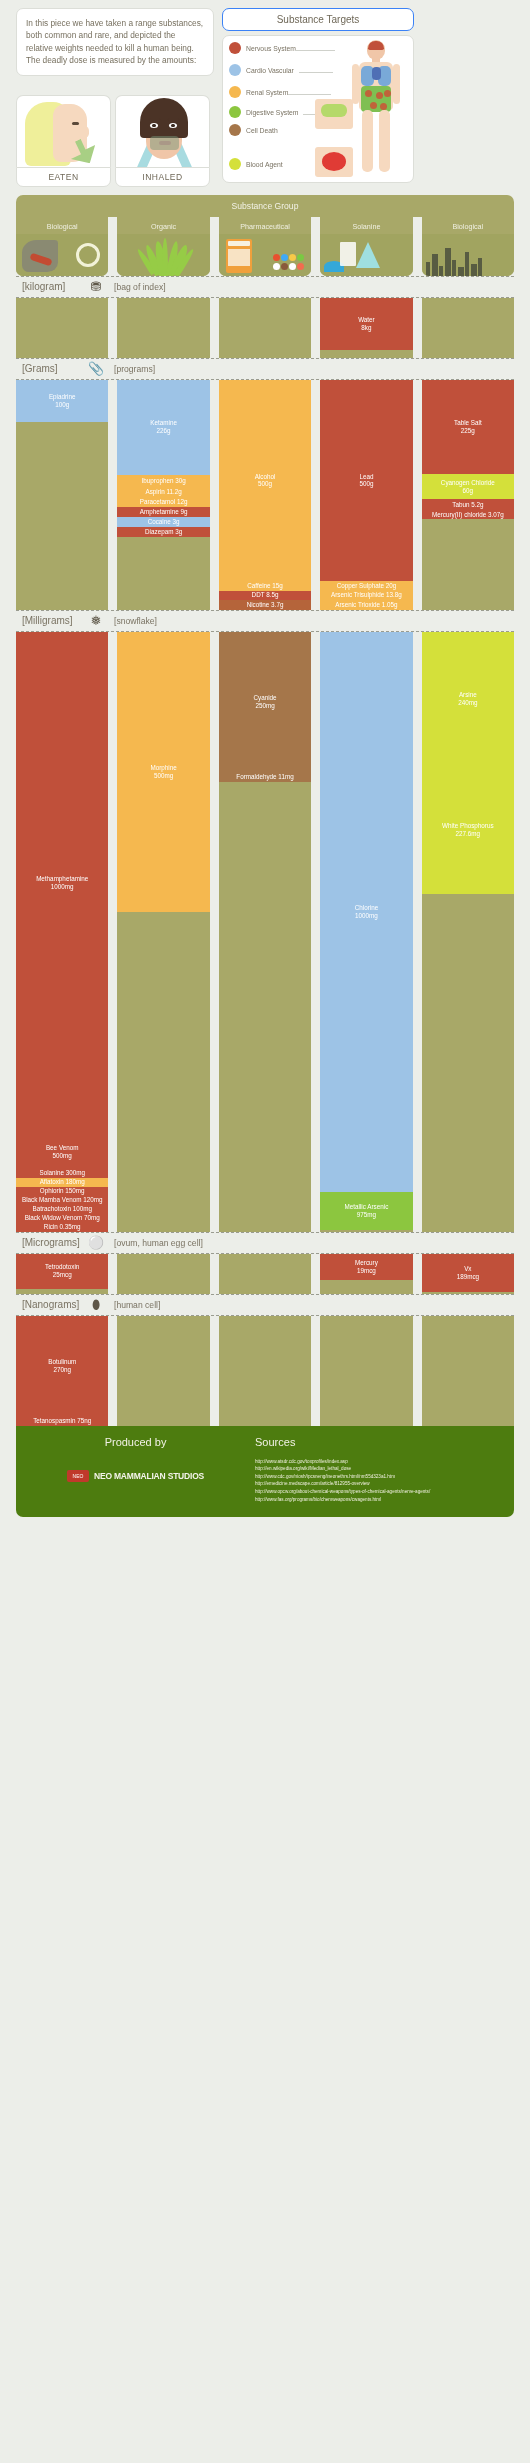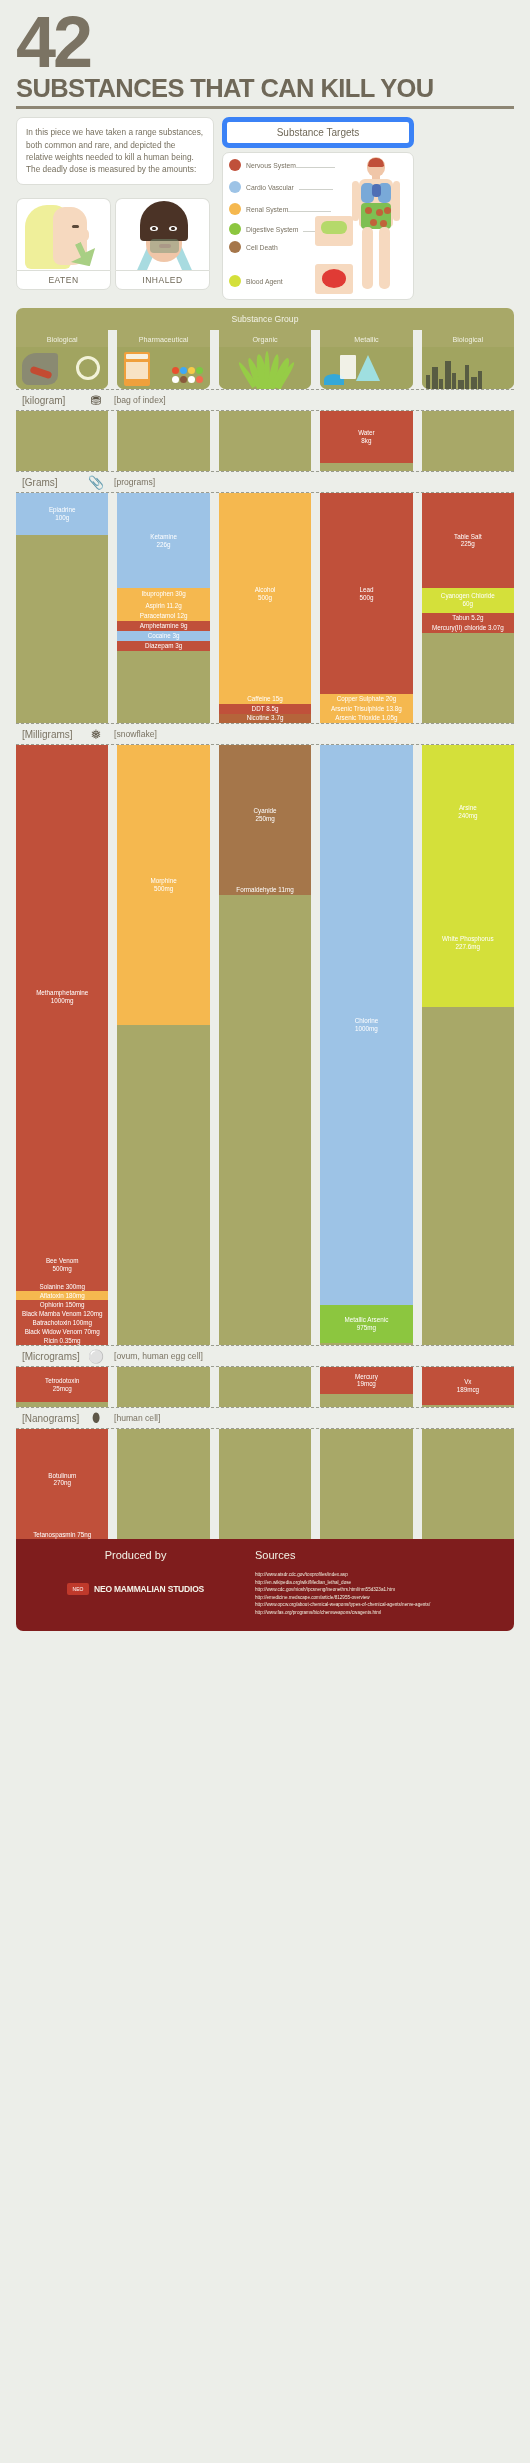--- a/index.html
+++ b/index.html
@@ -25,21 +25,21 @@
   .rule { height: 3px; background: #8d8674; margin-top: 3px; }
 
   
   .top-row { display: flex; gap: 8px; padding: 8px 16px 0 16px; align-items: flex-start; }
   .intro-col { width: 198px; }
   .targets-col { width: 192px; }
   .card {
     background: #fff; border: 1px solid #dcded8; border-radius: 7px;
   }
   .intro-text { padding: 8px 9px; font-size: 8.3px; line-height: 1.5; color: #77705f; }
-  .route-row { display: flex; gap: 4px; margin-top: 13px; }
+  .route-row { display: flex; gap: 4px; margin-top: 19px; }
   .route { width: 95px; }
   .route-img {
     height: 72px; border: 1px solid #dcded8; border-radius: 7px 7px 0 0;
     background: #fff; position: relative; overflow: hidden;
     border-bottom: none;
   }
   .route-label {
     border: 1px solid #dcded8; border-radius: 0 0 7px 7px; background: #fff;
     text-align: center; font-size: 8.5px; padding: 4px 0; color: #6f6858;
     letter-spacing: 0.5px;
@@ -64,21 +64,21 @@
   .pupil { position:absolute; top:28px; width:3.5px; height:3.5px; background:#3a2a20; border-radius:50%; }
   .pupil.l { left:36px; } .pupil.r { left:55px; }
   .mouth-inh { position:absolute; left:43px; top:45px; width:12px; height:4px; background:#dd9a96; border-radius:3px; }
   .mask { position:absolute; left:34px; top:40px; width:29px; height:14px; background:rgba(120,150,120,0.5); border-radius:4px; }
   .strap { position:absolute; top:48px; width:9px; height:26px; background:#a8dbe0; }
   .strap.l { left:26px; transform: rotate(24deg); }
   .strap.r { left:62px; transform: rotate(-24deg); }
 
   
   .targets-title {
-    border:5px solid #3b82f6; border-radius:7px; background:#fff; text-align:center;
+    border:1px solid #3b82f6; border-radius:7px; background:#fff; text-align:center;
     font-size:10px; padding:5px 16px; color:#6f6858;
   }
   .targets-body {
     border:1px solid #dcded8; border-radius:7px; background:#fff; margin-top:4px;
     height:148px; position:relative; overflow:hidden;
   }
   .legend-item { position:absolute; left:6px; display:flex; align-items:center; gap:5px; }
   .dot { width:12px; height:12px; border-radius:50%; flex:none; }
   .legend-label { font-size:6.8px; color:#7a7363; white-space:nowrap; position:relative; }
   .leader { position:absolute; height:1px; background:#cfd1cb; }
@@ -145,41 +145,36 @@
   .barsrow { position:relative; margin:0 16px; display:flex; gap:9px; }
   .barcol { flex:1; position:relative; }
   .bgcol { position:absolute; inset:0; background:#a8a868; }
   .seg { position:relative; color:#fff; font-size:6.3px; text-align:center;
          display:flex; flex-direction:column; justify-content:center; align-items:center;
          line-height:1.25; overflow:hidden; }
   .seg span { display:block; }
   .spacer { background:#a8a868; }
 
   
-  .footer { margin:0 16px; background:#7f1d1d; border-radius:0 0 7px 7px; padding:10px 0 14px; display:flex; }
+  .footer { margin:0 16px; background:#4d7c0f; border-radius:0 0 7px 7px; padding:10px 0 14px; display:flex; }
   .foot-left { width:48%; text-align:center; }
   .foot-right { width:52%; }
   .foot-h { font-size:11px; color:#f2f2e6; margin-bottom:10px; }
   .studio { display:flex; align-items:center; justify-content:center; gap:5px; margin-top:22px; }
   .studio-mark { width:22px; height:12px; background:#c0392b; border-radius:2px; color:#fff; font-size:5px;
      display:flex; align-items:center; justify-content:center; }
   .studio-name { font-size:8.5px; color:#f4f4ea; font-weight:bold; letter-spacing:-0.2px; }
   .src-list { font-size:4.6px; color:#f0f0e0; line-height:1.65; padding-right:6px; }
   .src-list div { white-space:nowrap; }
 </style>
 </head>
 <body>
 
 <div class="page">
 
-  <div class="header">
-    <div class="big-number">42</div>
-    <div class="headline">SUBSTANCES THAT CAN KILL YOU</div>
-    <div class="rule"></div>
-  </div>
 
   <div class="top-row">
     <div class="intro-col">
       <div class="card">
         <div class="intro-text">In this piece we have taken a range substances, both common and rare, and depicted the relative weights needed to kill a human being.
 The deadly dose is measured by the amounts:</div>
       </div>
       <div class="route-row">
         <div class="route">
           <div class="route-img">
@@ -285,57 +280,57 @@
             <div class="col-title">Biological</div>
             <div class="col-icon">
               <div class="ic-snake"></div>
               <div class="ic-snakered"></div>
               <div class="ic-biohaz"></div>
             </div>
           </div>
         </div>
         <div class="col">
           <div class="col-head">
+            <div class="col-title">Organic</div>
+            <div class="col-icon">
+              <div class="ic-grass">
+                <div class="blade" style="left:4px;width:6px;height:29px;transform:rotate(-33deg);"></div>
+                <div class="blade" style="left:10.5px;width:8px;height:32px;transform:rotate(-22deg);"></div>
+                <div class="blade" style="left:17px;width:10px;height:35px;transform:rotate(-11deg);"></div>
+                <div class="blade" style="left:23.5px;width:6px;height:38px;transform:rotate(0deg);"></div>
+                <div class="blade" style="left:30px;width:8px;height:35px;transform:rotate(11deg);"></div>
+                <div class="blade" style="left:36.5px;width:10px;height:32px;transform:rotate(22deg);"></div>
+                <div class="blade" style="left:43px;width:6px;height:29px;transform:rotate(33deg);"></div>
+              </div>
+            </div>
+          </div>
+        </div>
+        <div class="col">
+          <div class="col-head">
             <div class="col-title">Pharmaceutical</div>
             <div class="col-icon">
               <div class="ic-jar"></div>
               <div class="ic-jarlid"></div>
               <div class="ic-jarlabel"></div>
               <div class="ic-pills">
                 <div class="pilldot" style="background:#e8512f;left:0px;top:6px"></div>
                 <div class="pilldot" style="background:#3fa9f5;left:8px;top:6px"></div>
                 <div class="pilldot" style="background:#f7c948;left:16px;top:6px"></div>
                 <div class="pilldot" style="background:#7ac943;left:24px;top:6px"></div>
                 <div class="pilldot" style="background:#ffffff;left:0px;top:15px"></div>
                 <div class="pilldot" style="background:#8a5a3b;left:8px;top:15px"></div>
                 <div class="pilldot" style="background:#ffffff;left:16px;top:15px"></div>
                 <div class="pilldot" style="background:#f26c4f;left:24px;top:15px"></div>
               </div>
             </div>
           </div>
         </div>
         <div class="col">
           <div class="col-head">
-            <div class="col-title">Organic</div>
-            <div class="col-icon">
-              <div class="ic-grass">
-                <div class="blade" style="left:4px;width:6px;height:29px;transform:rotate(-33deg);"></div>
-                <div class="blade" style="left:10.5px;width:8px;height:32px;transform:rotate(-22deg);"></div>
-                <div class="blade" style="left:17px;width:10px;height:35px;transform:rotate(-11deg);"></div>
-                <div class="blade" style="left:23.5px;width:6px;height:38px;transform:rotate(0deg);"></div>
-                <div class="blade" style="left:30px;width:8px;height:35px;transform:rotate(11deg);"></div>
-                <div class="blade" style="left:36.5px;width:10px;height:32px;transform:rotate(22deg);"></div>
-                <div class="blade" style="left:43px;width:6px;height:29px;transform:rotate(33deg);"></div>
-              </div>
-            </div>
-          </div>
-        </div>
-        <div class="col">
-          <div class="col-head">
-            <div class="col-title">Metallic</div>
+            <div class="col-title">Solanine</div>
             <div class="col-icon">
               <div class="ic-powder"></div>
               <div class="ic-beaker"></div>
               <div class="ic-flask"></div>
             </div>
           </div>
         </div>
         <div class="col">
           <div class="col-head">
             <div class="col-title">Biological</div>

